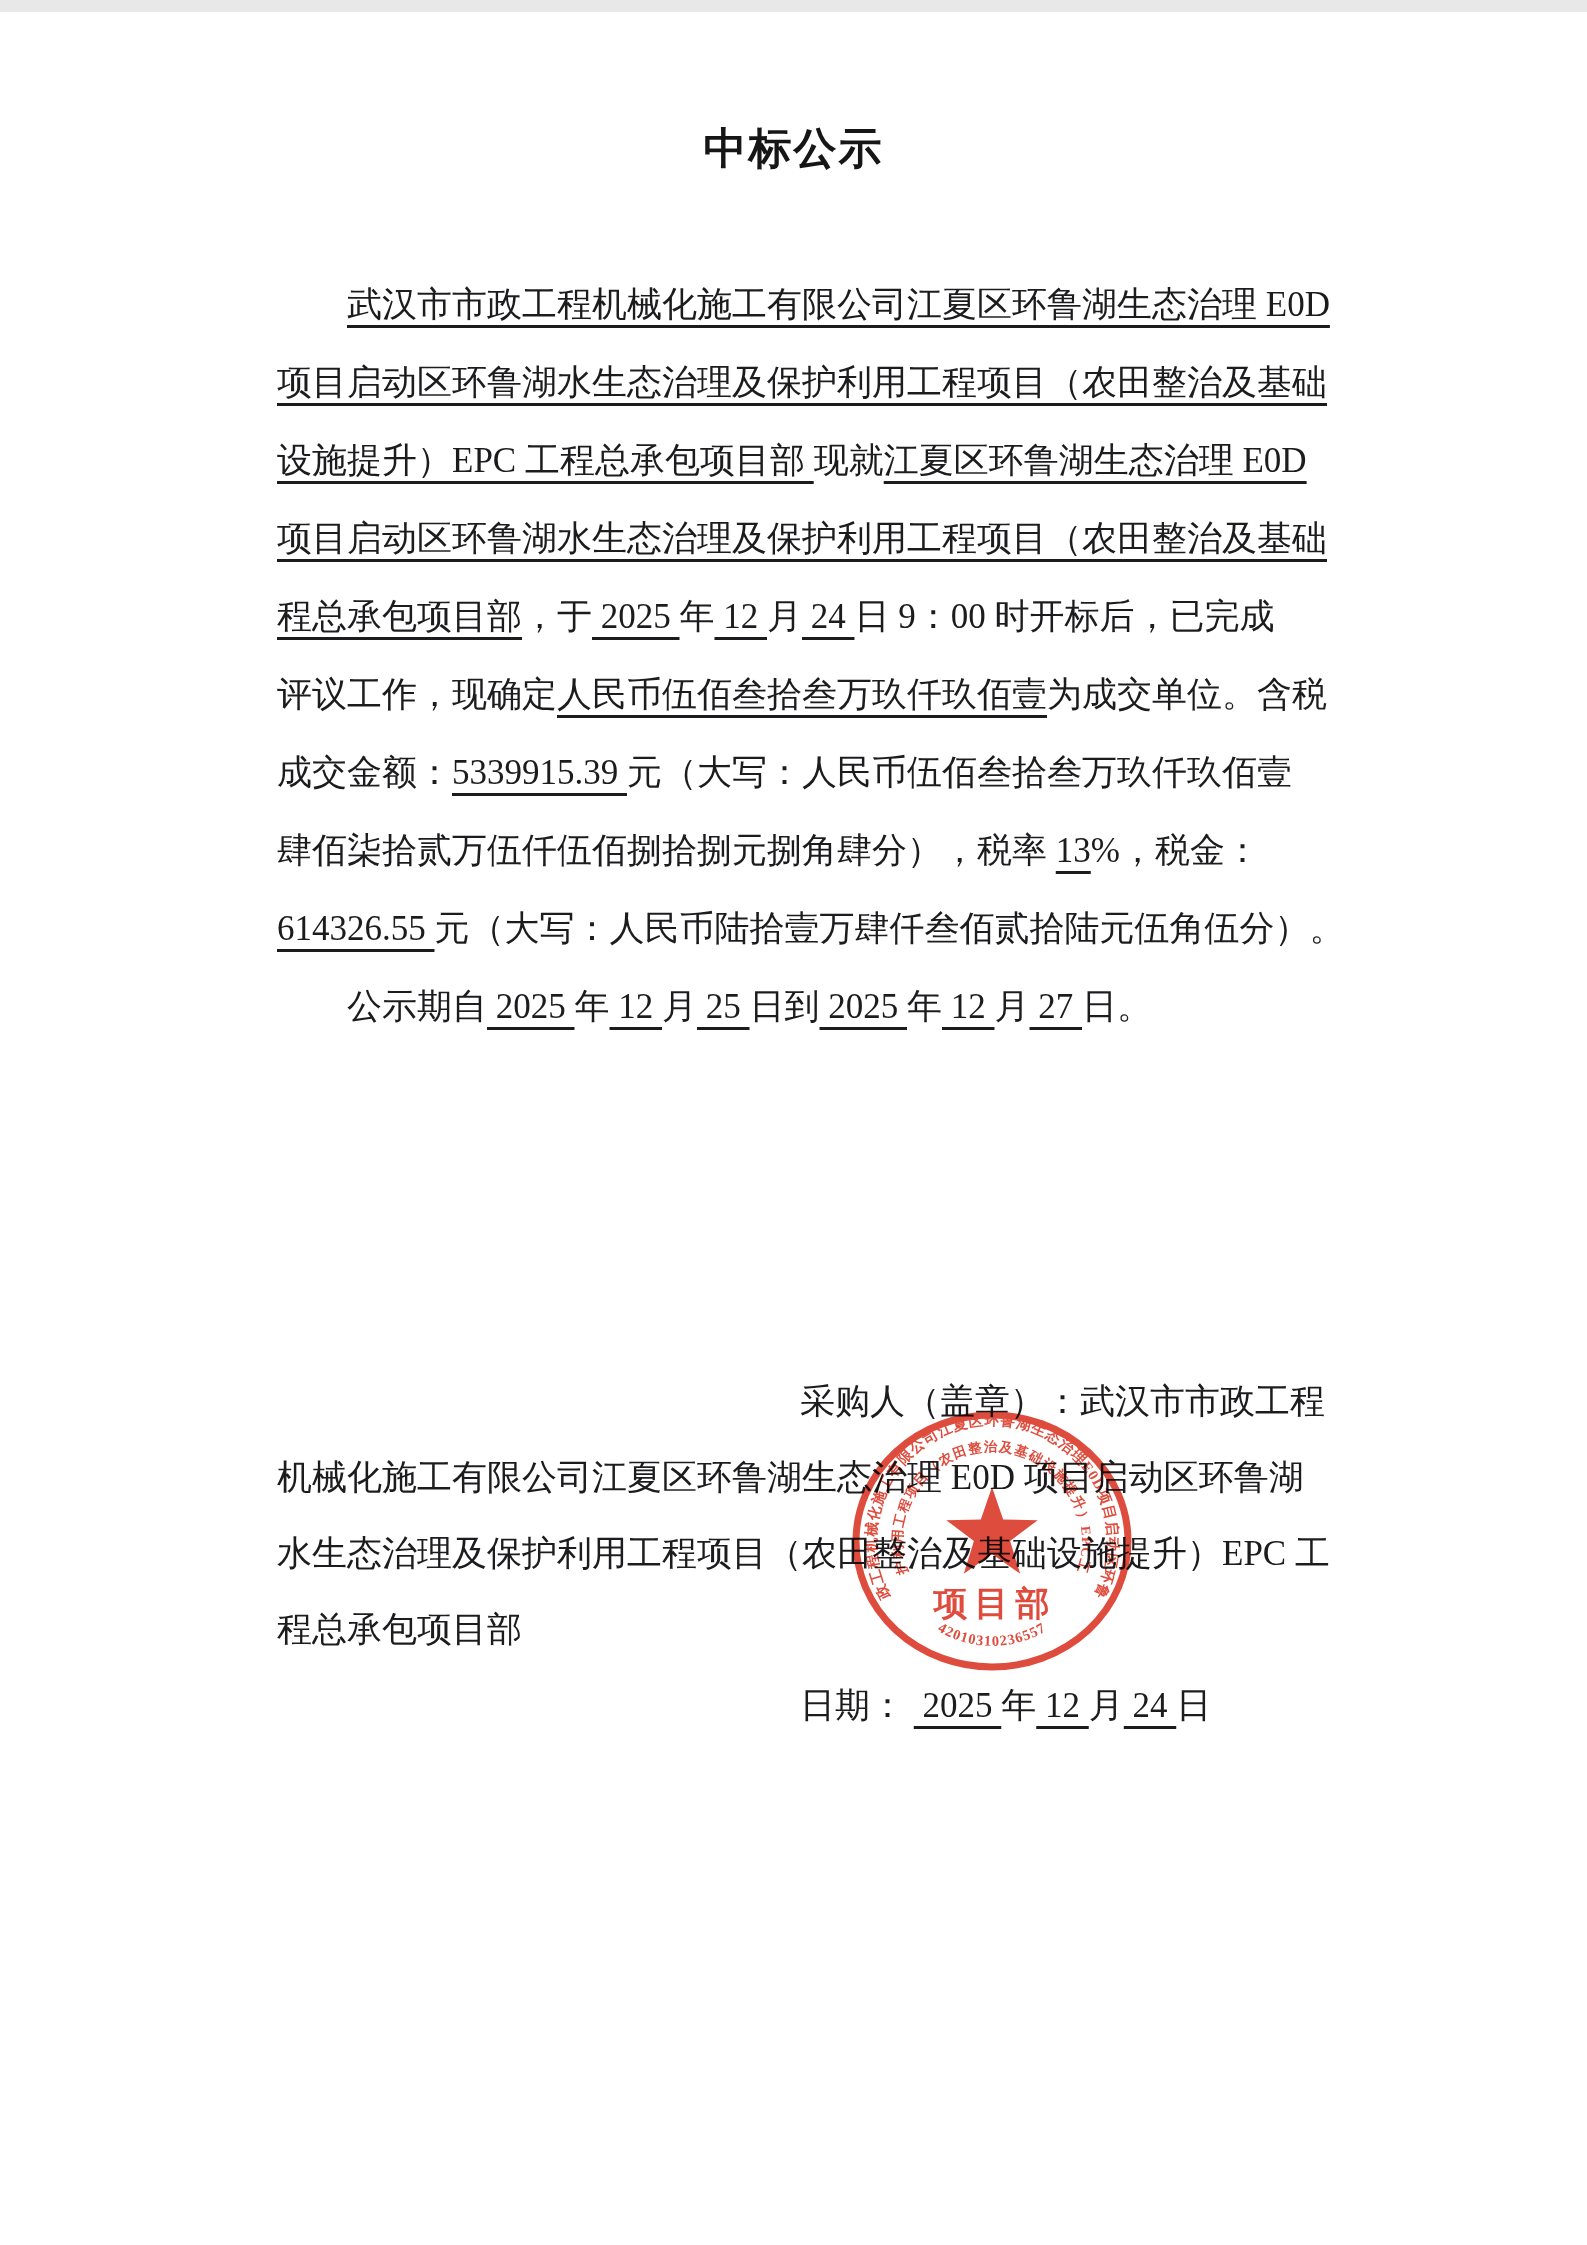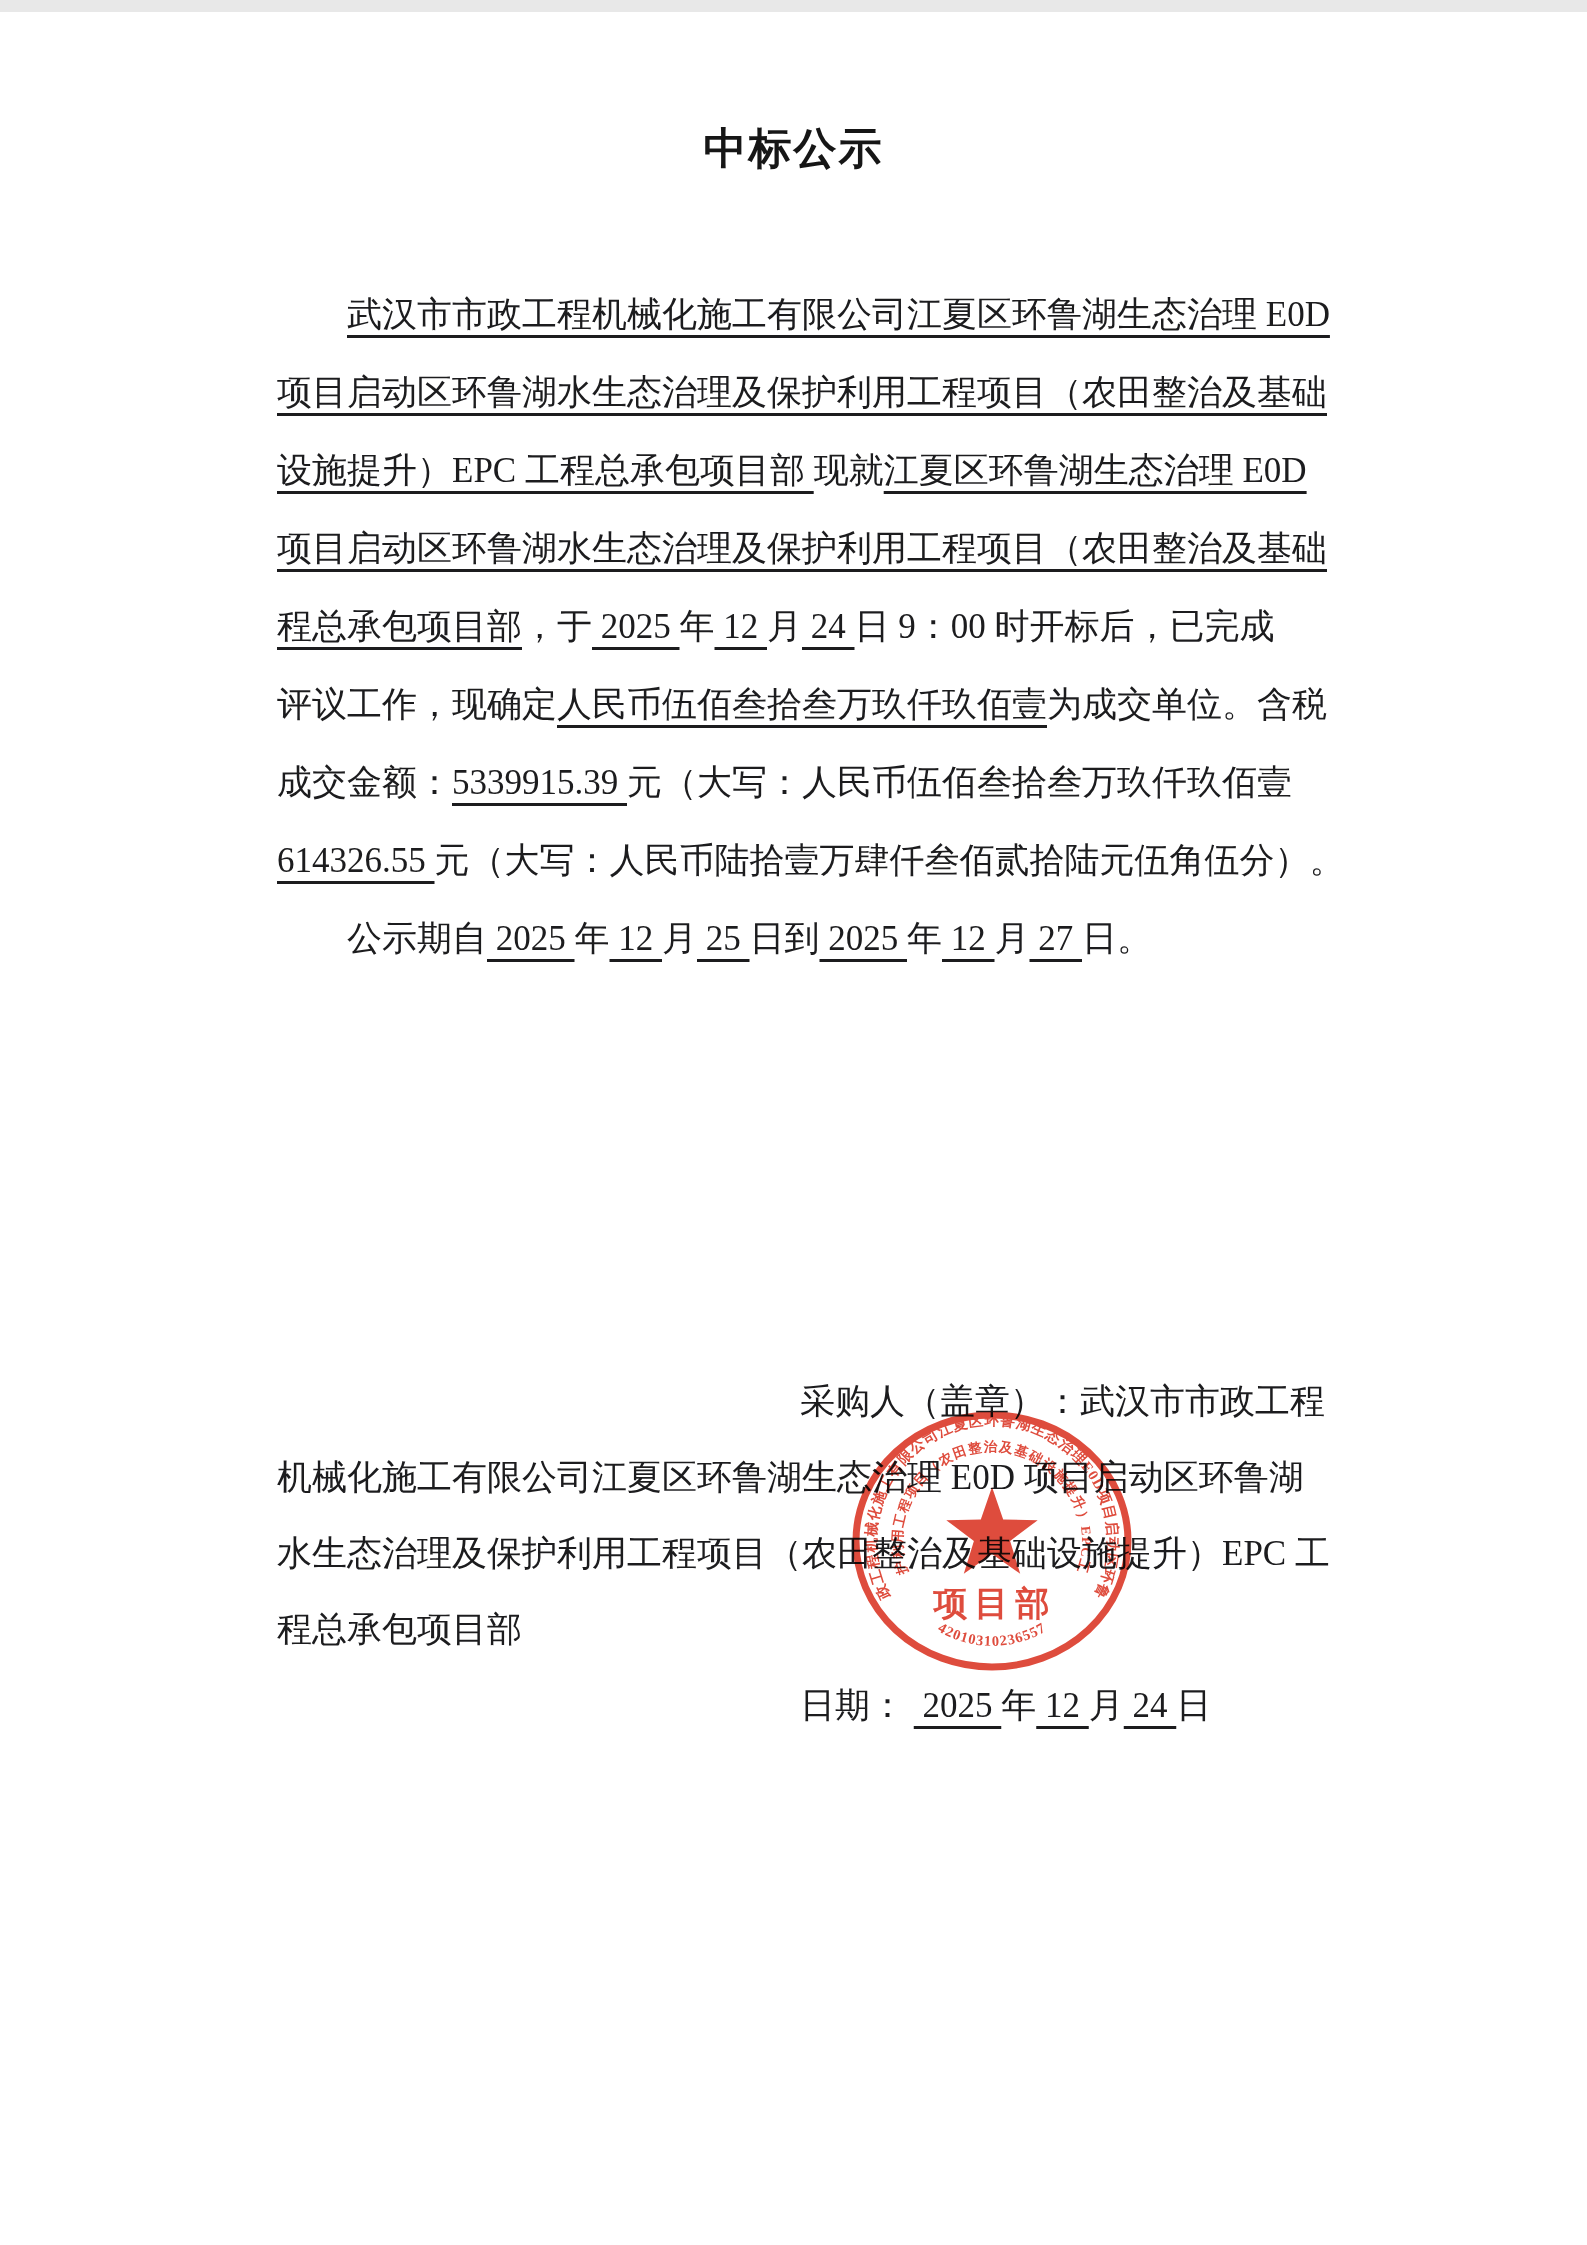--- a/index.html
+++ b/index.html
@@ -20,21 +20,21 @@
     font-weight:bold;
     letter-spacing:2px;
     color:#161616;
   }
   .text-block {
     position:absolute;
     left:277px;
     width:1075px;
     font-size:35px;
   }
-  .body-block   { top:264px;  line-height:78px; }
+  .body-block   { top:254px;  line-height:78px; }
   .sig-block    { top:1352px; line-height:76px; }
   .line { white-space:pre; height:inherit; }
   .seg  { white-space:pre; }
   .u {
     text-decoration:underline;
     text-decoration-thickness:2.5px;
     text-underline-offset:9px;
     text-decoration-color:#1c1c1e;
   }
   
@@ -61,20 +61,21 @@
   <div class="title">中标公示</div>
 
   <div class="text-block body-block">
       <div class="line" style="padding-left: 70px;"><span class="seg u">武汉市市政工程机械化施工有限公司江夏区环鲁湖生态治理 E0D</span></div>
       <div class="line"><span class="seg u">项目启动区环鲁湖水生态治理及保护利用工程项目（农田整治及基础</span></div>
       <div class="line"><span class="seg u">设施提升）EPC 工程总承包项目部 </span><span class="seg">现就</span><span class="seg u">江夏区环鲁湖生态治理 E0D</span></div>
       <div class="line"><span class="seg u">项目启动区环鲁湖水生态治理及保护利用工程项目（农田整治及基础</span></div>
       <div class="line"><span class="seg u">程总承包项目部</span><span class="seg">，于</span><span class="seg u"> 2025 </span><span class="seg">年</span><span class="seg u"> 12 </span><span class="seg">月</span><span class="seg u"> 24 </span><span class="seg">日 9：00 时开标后，已完成</span></div>
       <div class="line"><span class="seg">评议工作，现确定</span><span class="seg u">人民币伍佰叁拾叁万玖仟玖佰壹</span><span class="seg">为成交单位。含税</span></div>
       <div class="line"><span class="seg">成交金额：</span><span class="seg u">5339915.39 </span><span class="seg">元（大写：人民币伍佰叁拾叁万玖仟玖佰壹</span></div>
+      <div class="line"><span class="seg">肆佰柒拾贰万伍仟伍佰捌拾捌元捌角肆分），税率 </span><span class="seg u">13</span><span class="seg">%，税金：</span></div>
       <div class="line"><span class="seg u">614326.55 </span><span class="seg">元（大写：人民币陆拾壹万肆仟叁佰贰拾陆元伍角伍分）。</span></div>
       <div class="line" style="padding-left: 70px;"><span class="seg">公示期自</span><span class="seg u"> 2025 </span><span class="seg">年</span><span class="seg u"> 12 </span><span class="seg">月</span><span class="seg u"> 25 </span><span class="seg">日到</span><span class="seg u"> 2025 </span><span class="seg">年</span><span class="seg u"> 12 </span><span class="seg">月</span><span class="seg u"> 27 </span><span class="seg">日。</span></div>
     </div>
 
   <div class="text-block sig-block">
       <div class="line" style="padding-left: 523px;"><span class="seg">采购人（盖章）：武汉市市政工程</span></div>
       <div class="line"><span class="seg">机械化施工有限公司江夏区环鲁湖生态治理 E0D 项目启动区环鲁湖</span></div>
       <div class="line"><span class="seg">水生态治理及保护利用工程项目（农田整治及基础设施提升）EPC 工</span></div>
       <div class="line"><span class="seg">程总承包项目部</span></div>
       <div class="line" style="padding-left: 523px;"><span class="seg">日期： </span><span class="seg u"> 2025 </span><span class="seg">年</span><span class="seg u"> 12 </span><span class="seg">月</span><span class="seg u"> 24 </span><span class="seg">日</span></div>

